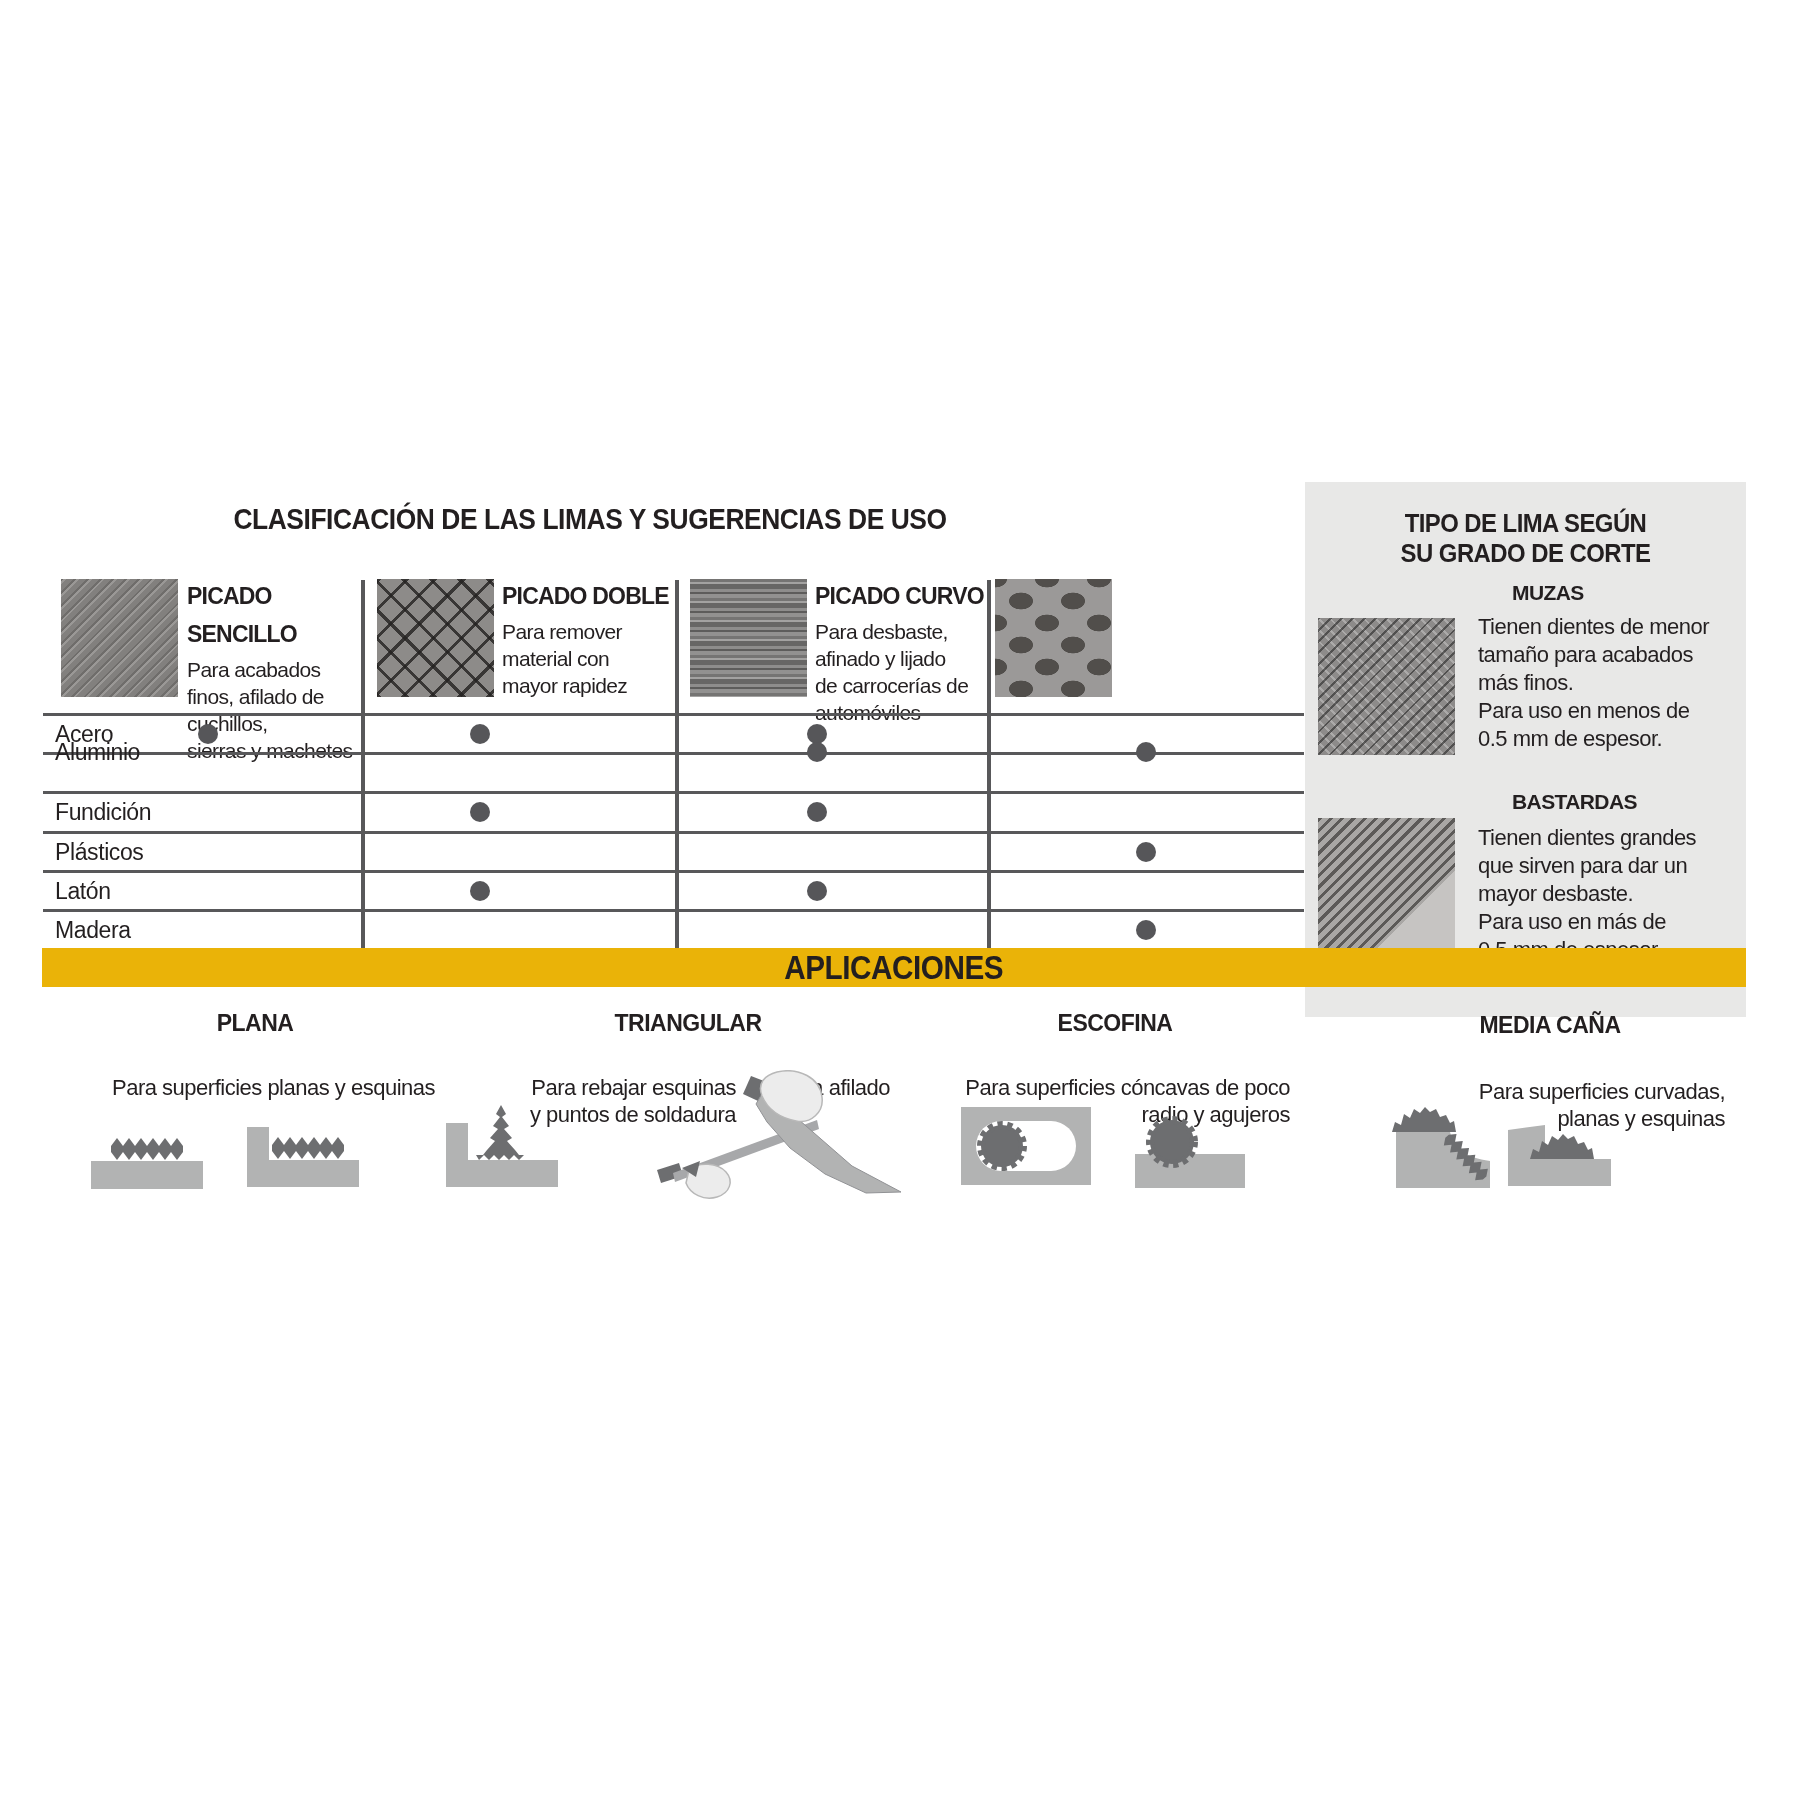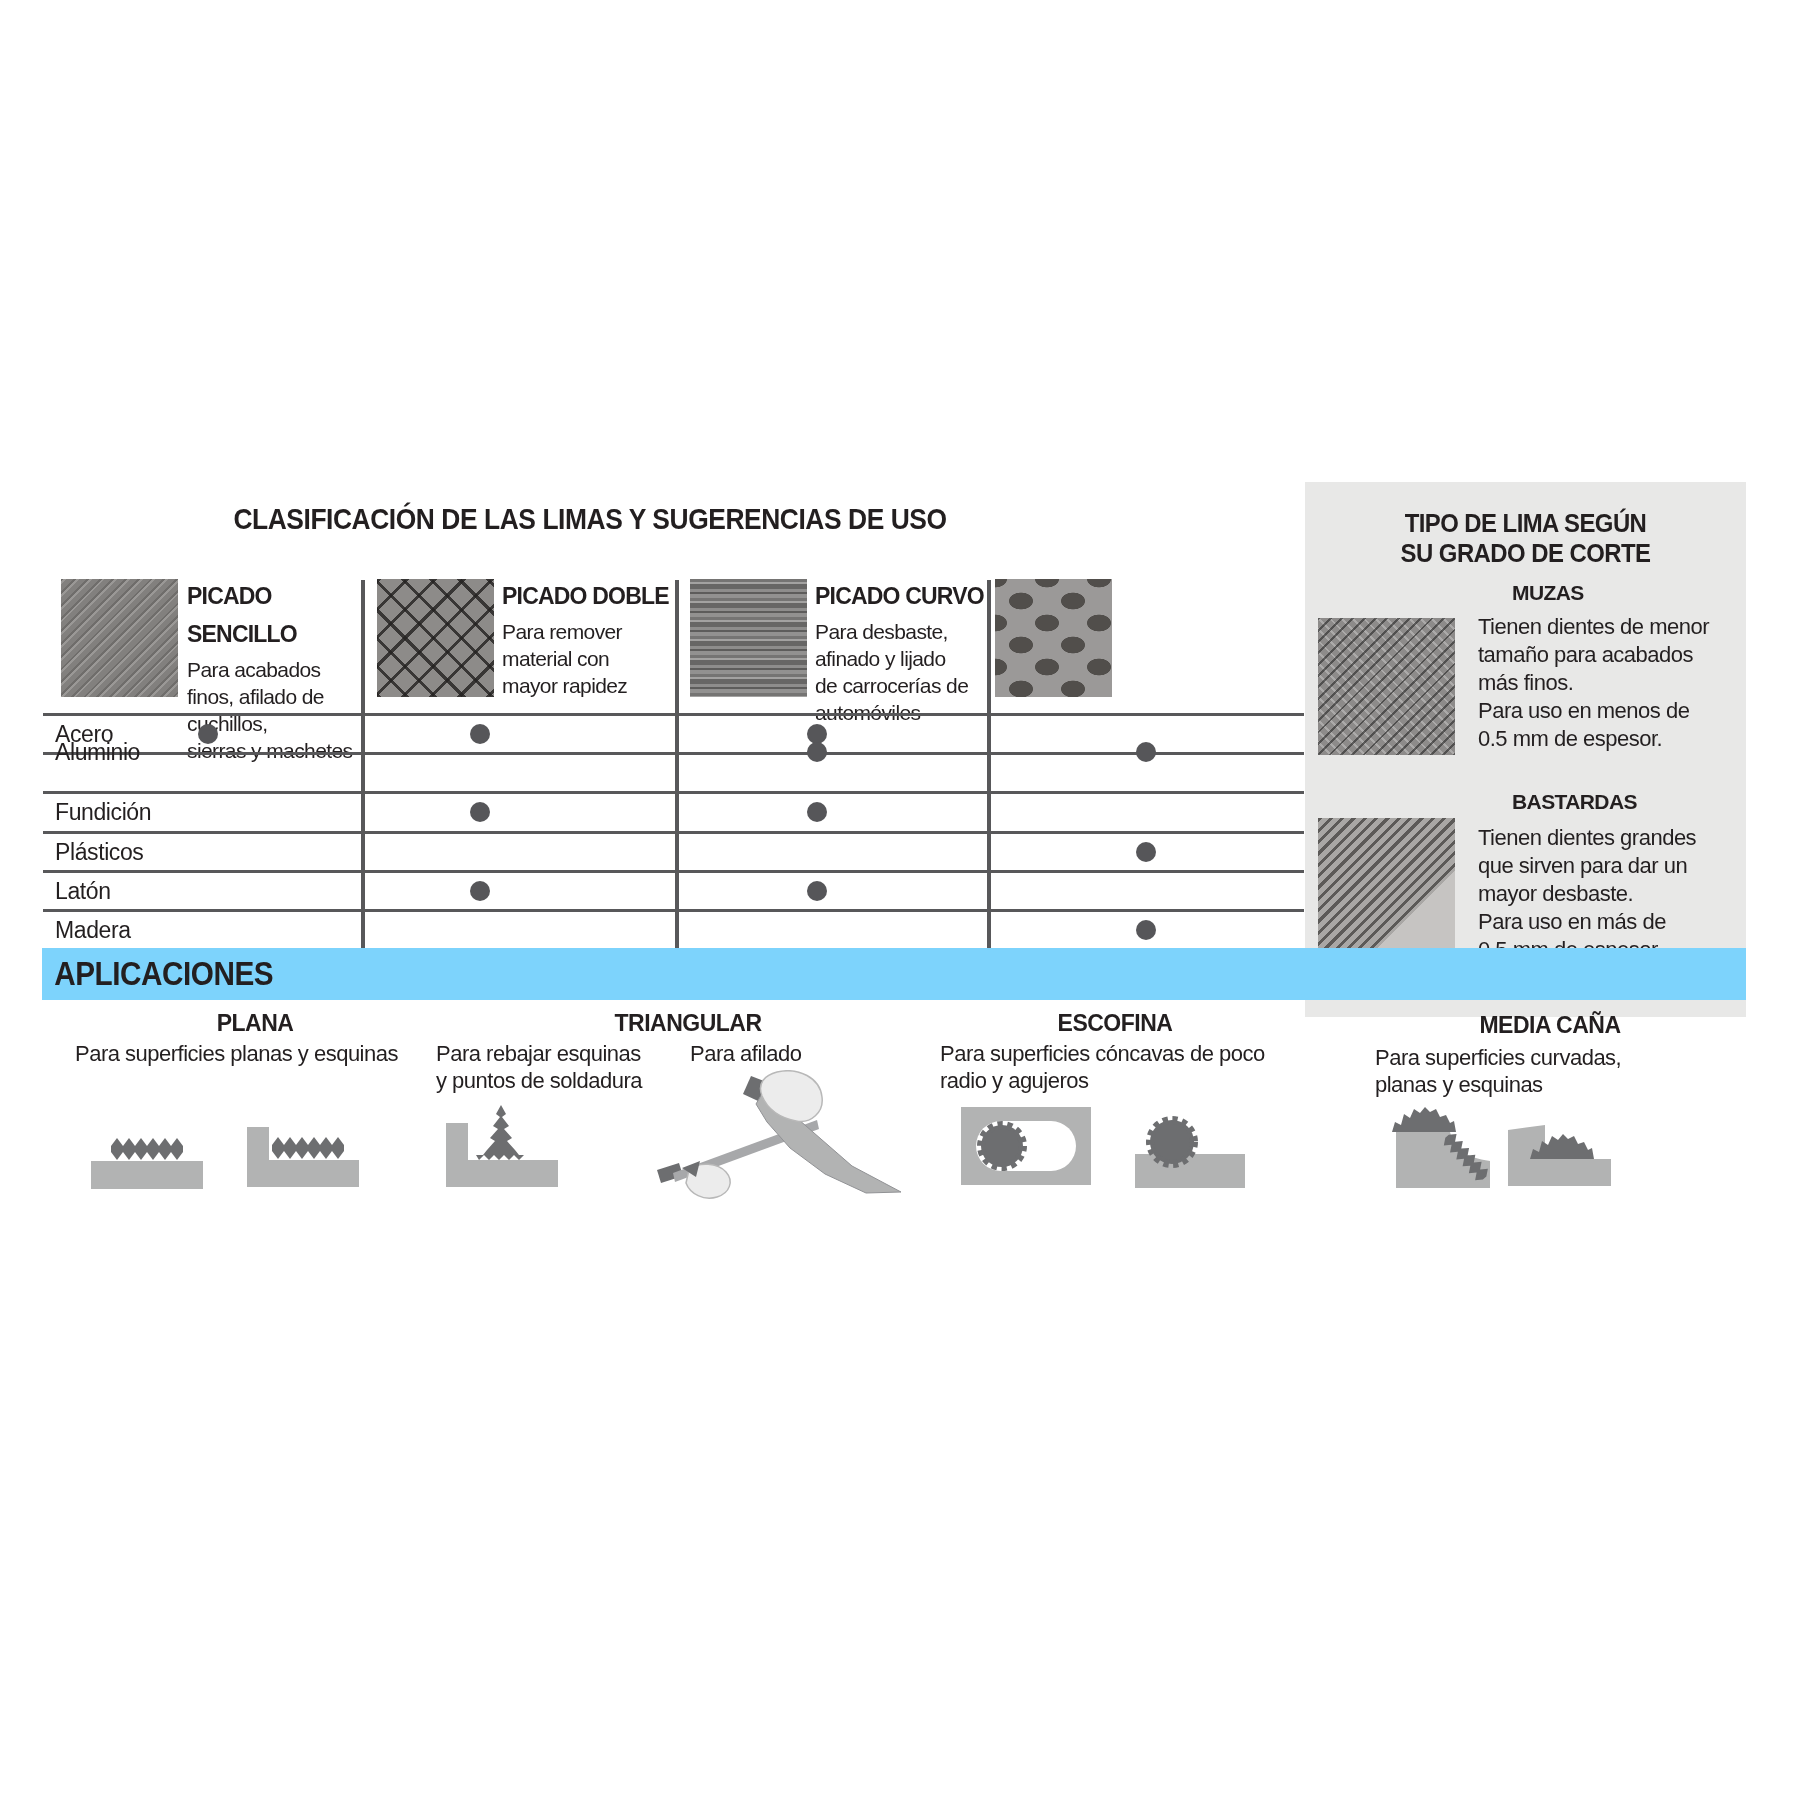--- a/index.html
+++ b/index.html
@@ -38,25 +38,25 @@
   .dot{position:absolute;width:20px;height:20px;border-radius:50%;background:#565659;
        top:50%;transform:translate(-50%,-50%);}
   
   .panel{left:1305px;top:482px;width:441px;height:535px;background:#e8e8e7;}
   .panel-title{position:absolute;left:0;top:26px;width:100%;text-align:center;font-size:26px;
                font-weight:bold;line-height:30px;letter-spacing:-.6px;white-space:pre-line;transform:scaleX(.92);}
   .grade-head{position:absolute;font-size:21px;font-weight:bold;letter-spacing:-.6px;margin-left:34px;}
   .grade-text{position:absolute;font-size:22px;line-height:28px;letter-spacing:-.5px;white-space:pre-line;width:265px;}
   .grade-tex{position:absolute;width:137px;}
   
-  .band{left:42px;top:948px;width:1704px;height:52px;background:#7dd3fc;
-        display:flex;align-items:center;}
+  .band{left:42px;top:948px;width:1704px;height:39px;background:#eab308;
+        display:flex;align-items:center;justify-content:center;}
   .band-title{font-size:33px;font-weight:bold;letter-spacing:-.5px;transform:scaleX(.9);}
   .app-title{font-size:23px;font-weight:bold;text-align:center;letter-spacing:-.5px;}
-  .app-sub{font-size:22px;text-align:left;line-height:27px;letter-spacing:-.5px;white-space:pre-line;}
+  .app-sub{font-size:22px;text-align:right;line-height:27px;letter-spacing:-.5px;white-space:pre-line;margin-top:34px;}
 </style>
 </head>
 <body>
 
 <div class="canvas">
 
   <svg width="0" height="0" style="position:absolute">
     <defs>
       <polygon id="serrated-bar" points="0,9 6,1 12,9 18,1 24,9 30,1 36,9 42,1 48,9 54,1 60,9 66,1 72,9 72,15 66,23 60,15 54,23 48,15 42,23 36,15 30,23 24,15 18,23 12,15 6,23 0,15" fill="#6d6e70"></polygon>
       <polygon id="serrated-dome" points="0,26 3,16 9,19 12,8 18,12 22,3 28,7 33,1 38,6 44,3 48,11 54,9 58,17 62,15 64,26" fill="#6d6e70"></polygon>

